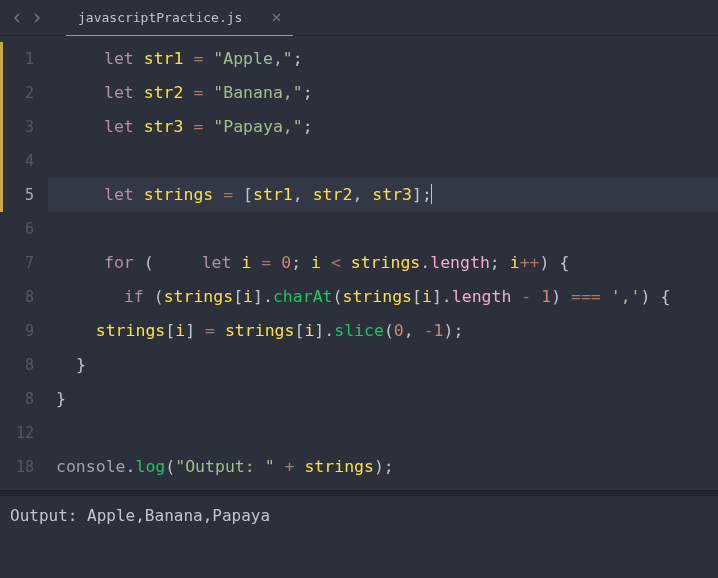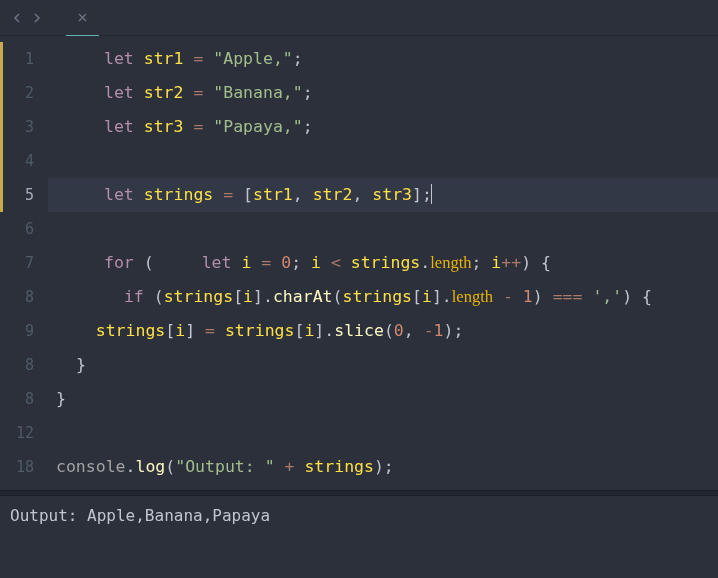--- a/index.html
+++ b/index.html
@@ -85,22 +85,22 @@
     padding-left: 8px;
     font-size: 16.5px;
   }
   .line.active { background: #323846; }
   .kw   { color: #b48ead; margin-left: 48px; }
   .varR { color: #fde047; }
   .op   { color: #ab7967; }
   .str  { color: #a3be8c; }
   .num  { color: #d08770; }
   .fn   { color: #a3a3a3; }
-  .mtd  { color: #fef9c3; }
-  .prop { color: #eab308; font-family: Liberation Serif, serif; }
+  .mtd  { color: #22c55e; }
+  .prop { color: #f9a8d4; }
   .punc { color: #c0c5ce; }
   .cursor {
     display:inline-block;
     width:1px; height:20px;
     background:#c0c5ce;
     vertical-align: middle;
     margin-left:-1px; margin-bottom:3px;
   }
   .console-sep {
     height:6px;
@@ -125,20 +125,21 @@
     <svg width="10" height="10" viewBox="0 0 10 10">
         <path d="M7 1 L3 5 L7 9" stroke="#6b7280" stroke-width="1.6" fill="none"></path>
       </svg>
   </div>
   <div class="navbtn">
     <svg width="10" height="10" viewBox="0 0 10 10">
         <path d="M3 1 L7 5 L3 9" stroke="#6b7280" stroke-width="1.6" fill="none"></path>
       </svg>
   </div>
   <div class="tab">
+    <span>javascriptPractice.js</span>
     <span class="close">
       <svg width="9" height="9" viewBox="0 0 9 9">
           <path d="M1 1 L8 8 M8 1 L1 8" stroke="#6b7280" stroke-width="1.4"></path>
         </svg>
     </span>
     <div class="tab-underline"></div>
   </div>
 </div>
 
 <div class="editor">

